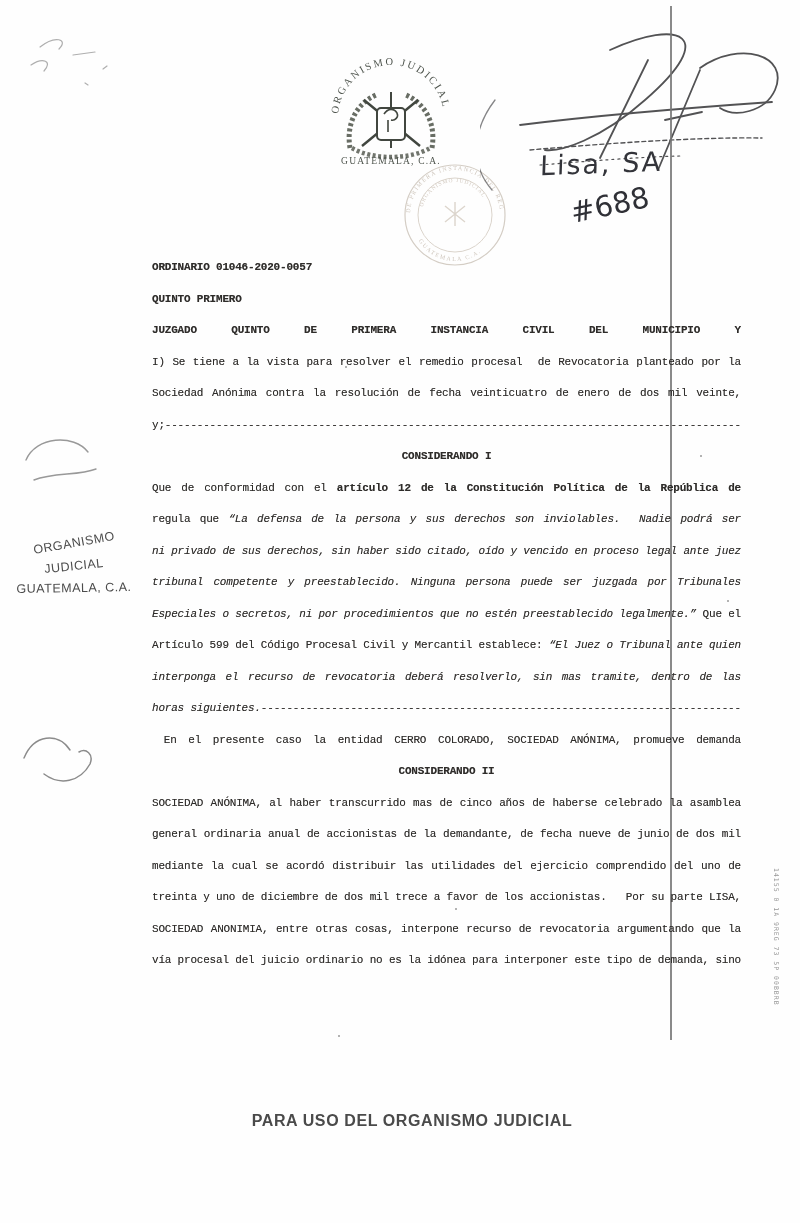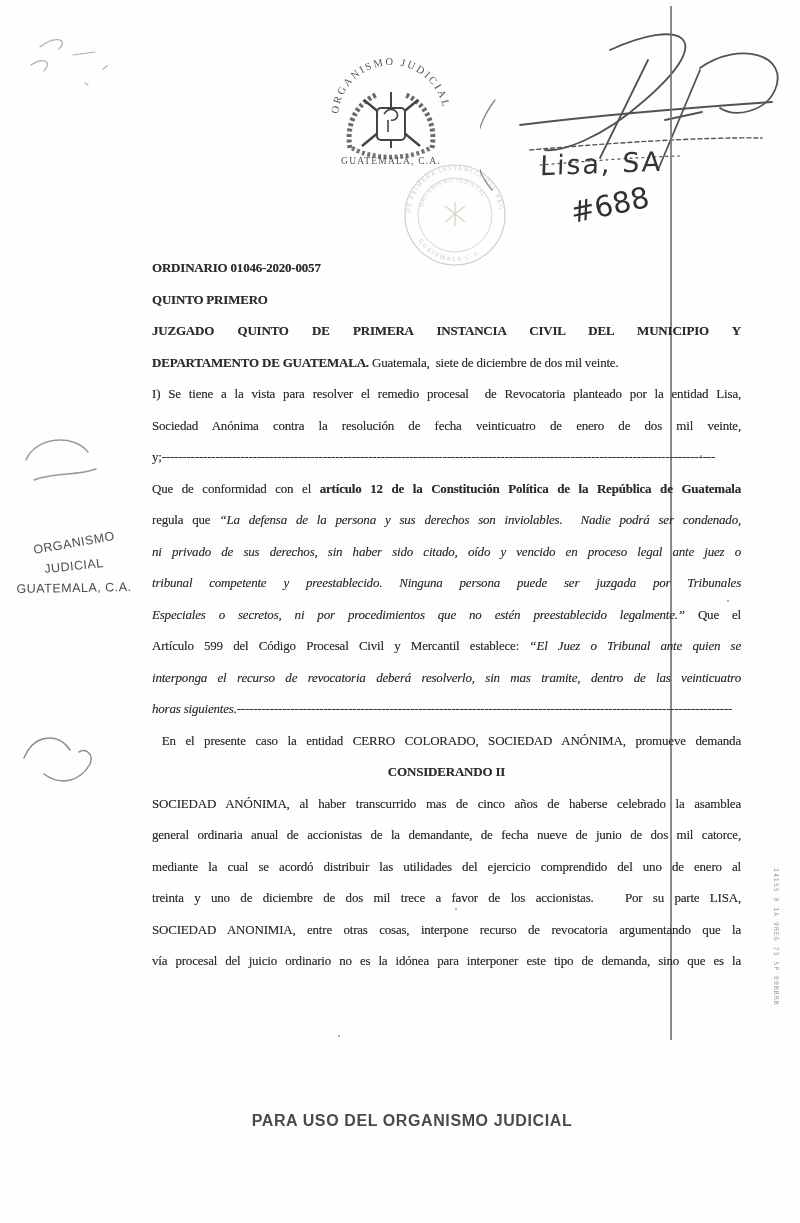--- a/index.html
+++ b/index.html
@@ -1,21 +1,21 @@
 <!DOCTYPE html>
 <html><head>
 <meta charset="utf-8">
 <style>
   html,body{margin:0;padding:0;background:#e8e8e8;}
   #page{position:relative;width:800px;height:1223px;background:#fefefe;overflow:hidden;
         font-family:"Liberation Serif",serif;color:#2e2c2a;}
   
   #doc-body{position:absolute;left:152px;top:252px;width:589px;}
-  .doc-line{height:31.5px;line-height:31.5px;font-size:13px;letter-spacing:-0.2px;
-            white-space:nowrap;overflow:hidden;text-shadow:0 0 0.4px rgba(40,38,36,.45);}
+  .doc-line{height:31.5px;line-height:31.5px;font-size:11px;letter-spacing:-0.2px;
+            white-space:nowrap;overflow:hidden;text-shadow:0 0 0.4px rgba(40,38,36,.45);font-family:Liberation Mono, monospace;}
   .al-j{white-space:normal;text-align:justify;text-align-last:justify;}
   .al-l{text-align:left;}
   .al-c{text-align:center;white-space:normal;}
   .al-d{text-align:left;}
   .s-b{font-weight:bold;}
   .s-i{font-style:italic;}
   .s-n{}
   
   #crest{position:absolute;left:318px;top:52px;}
   
@@ -134,24 +134,24 @@
   <div id="side-stamp">
     <span class="ss1">ORGANISMO</span>
     <span class="ss2">JUDICIAL</span>
     <span class="ss3">GUATEMALA, C.A.</span>
   </div>
 
   <div id="doc-body">
       <div class="doc-line al-l"><span class="s-b">ORDINARIO 01046-2020-0057</span></div>
       <div class="doc-line al-l"><span class="s-b">QUINTO PRIMERO</span></div>
       <div class="doc-line al-j"><span class="s-b">JUZGADO QUINTO DE PRIMERA INSTANCIA CIVIL DEL MUNICIPIO Y</span></div>
-      <div class="doc-line al-l"><span class="s-b">DEPARTAMENTO DE GUATEMALA.</span><span class="s-n"> Guatemala,&nbsp; siete de diciembre de dos mil veinte.</span></div>
       <div class="doc-line al-j"><span class="s-n">I) Se tiene a la vista para resolver el remedio procesal&nbsp; de Revocatoria planteado por la entidad Lisa,</span></div>
       <div class="doc-line al-j"><span class="s-n">Sociedad Anónima contra la resolución de fecha veinticuatro de enero de dos mil veinte,</span></div>
       <div class="doc-line al-d"><span class="s-n">y;</span><span class="s-n">--------------------------------------------------------------------------------------------------------------------------------------</span></div>
+      <div class="doc-line al-c"><span class="s-b">CONSIDERANDO I</span></div>
       <div class="doc-line al-j"><span class="s-n">Que de conformidad con el </span><span class="s-b">artículo 12 de la Constitución Política de la República de Guatemala</span></div>
       <div class="doc-line al-j"><span class="s-n">regula que </span><span class="s-i">“La defensa de la persona y sus derechos son inviolables.&nbsp; Nadie podrá ser condenado,</span></div>
       <div class="doc-line al-j"><span class="s-i">ni privado de sus derechos, sin haber sido citado, oído y vencido en proceso legal ante juez o</span></div>
       <div class="doc-line al-j"><span class="s-i">tribunal competente y preestablecido. Ninguna persona puede ser juzgada por Tribunales</span></div>
       <div class="doc-line al-j"><span class="s-i">Especiales o secretos, ni por procedimientos que no estén preestablecido legalmente.”</span><span class="s-n"> Que el</span></div>
       <div class="doc-line al-j"><span class="s-n">Artículo 599 del Código Procesal Civil y Mercantil establece: </span><span class="s-i">“El Juez o Tribunal ante quien se</span></div>
       <div class="doc-line al-j"><span class="s-i">interponga el recurso de revocatoria deberá resolverlo, sin mas tramite, dentro de las veinticuatro</span></div>
       <div class="doc-line al-d"><span class="s-i">horas siguientes.</span><span class="s-n">------------------------------------------------------------------------------------------------------------------------</span></div>
       <div class="doc-line al-j"><span class="s-n">&nbsp;En el presente caso la entidad CERRO COLORADO, SOCIEDAD ANÓNIMA, promueve demanda</span></div>
       <div class="doc-line al-c"><span class="s-b">CONSIDERANDO II</span></div>

